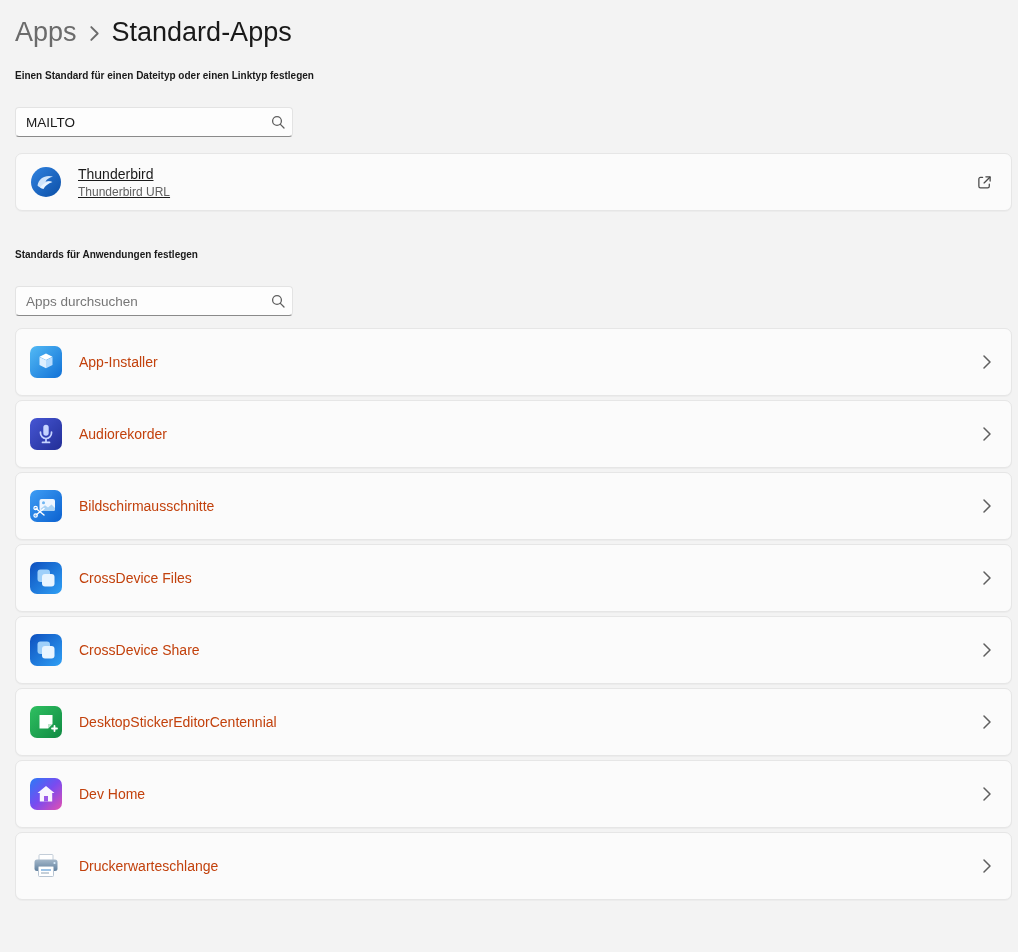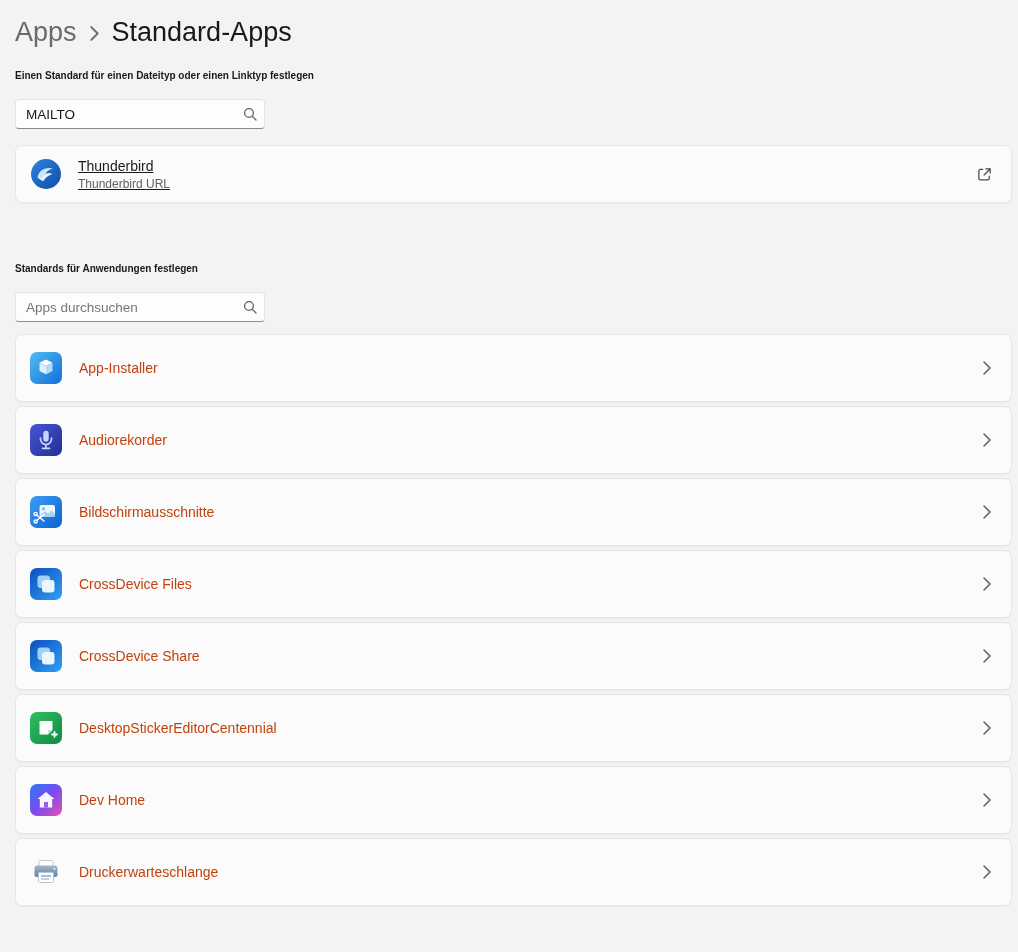--- a/index.html
+++ b/index.html
@@ -35,27 +35,27 @@
     color: #191919;
   }
 
   
   .section-heading {
     margin-top: 18px;
     font-size: 10px;
     font-weight: 700;
     color: #191919;
   }
-  .section-heading.second { margin-top: 60px; }
+  .section-heading.second { margin-top: 38px; }
 
   
   .searchbox {
     position: relative;
-    width: 250px;
-    margin-top: 18px;
+    width: 278px;
+    margin-top: 26px;
   }
   .searchbox input {
     width: 100%;
     height: 30px;
     box-sizing: border-box;
     padding: 0 30px 0 10px;
     border: 1px solid #e3e3e3;
     border-bottom: 1px solid #8a8a8a;
     border-radius: 4px;
     background: #fdfdfd;

